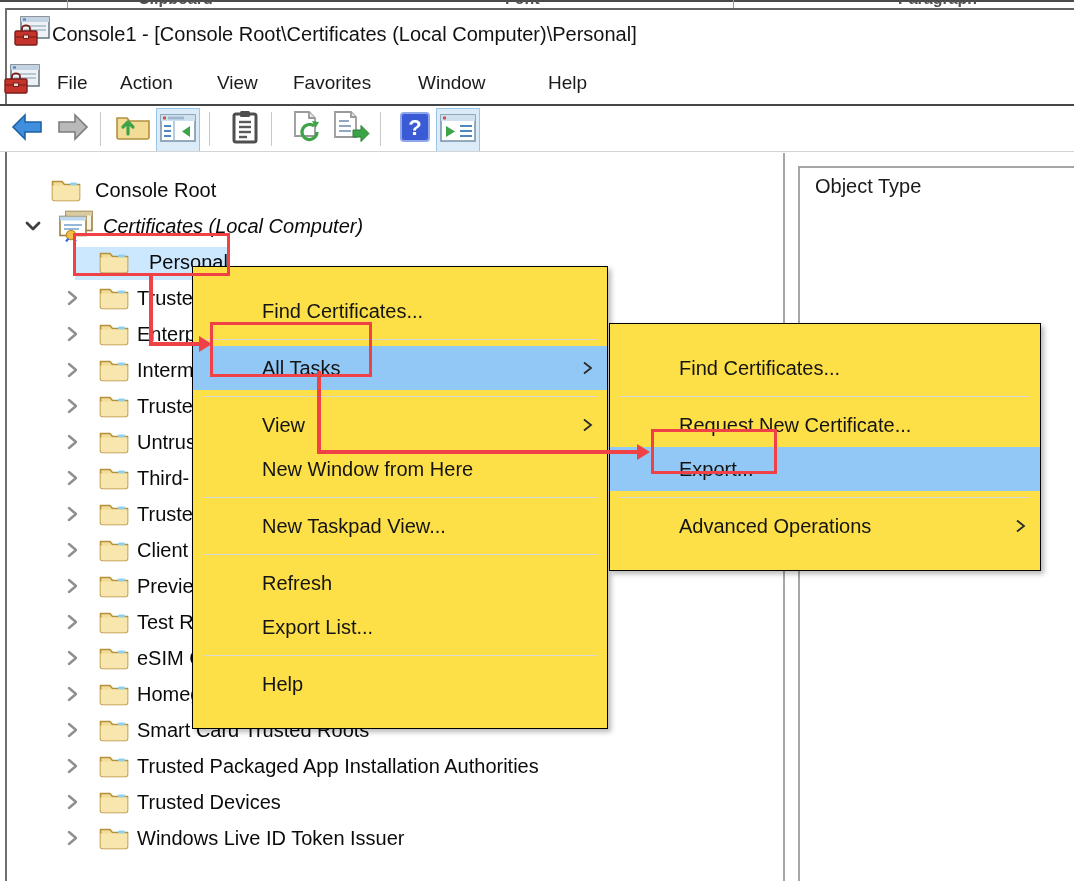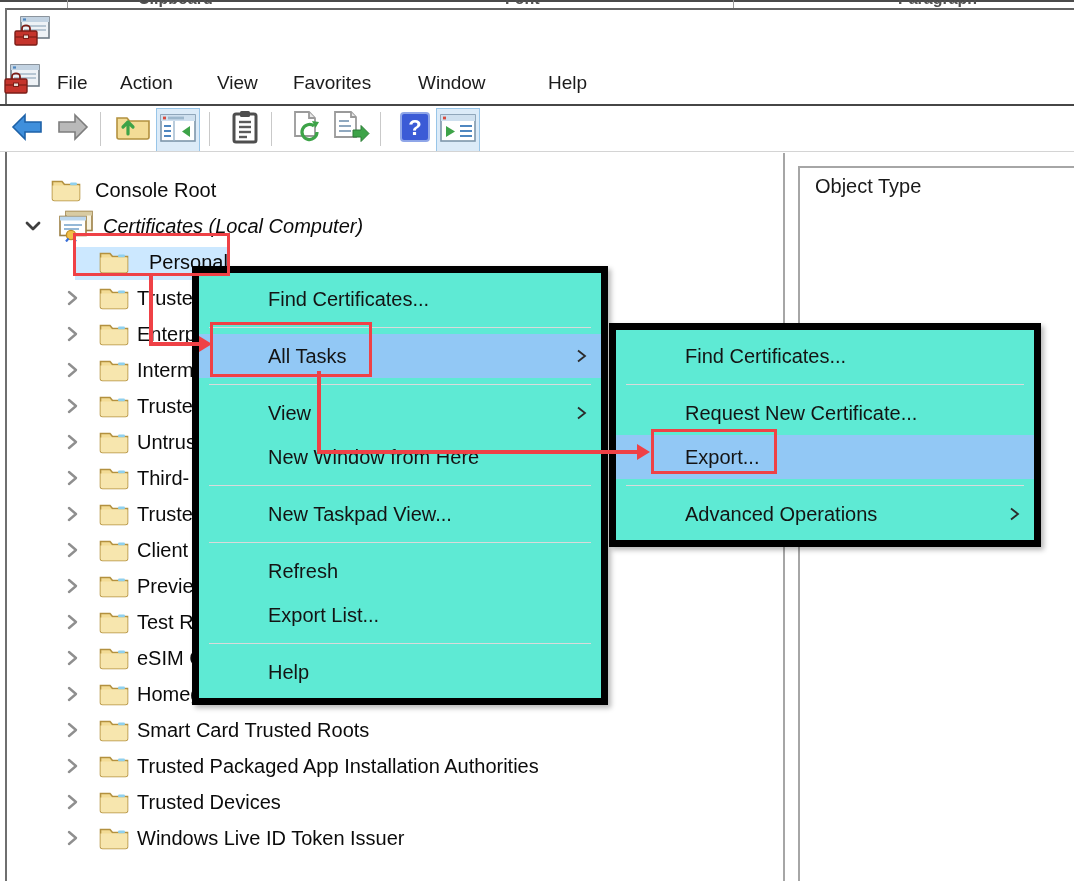--- a/index.html
+++ b/index.html
@@ -39,21 +39,21 @@
   #object-type-header{position:absolute;left:15px;top:7px;font-size:20px;color:#1a1a1a;}
 
   
   #tree{left:7px;top:153px;width:776px;height:728px;z-index:2;}
   .tree-row{position:absolute;left:0;width:776px;height:36px;}
   .tree-sel{position:absolute;top:3px;height:33px;background:#cce8ff;}
   .tree-chev,.tree-ico{position:absolute;top:50%;transform:translateY(-50%);display:flex;}
   .tree-label{position:absolute;top:0;height:36px;line-height:37px;font-size:20px;color:#0b0b0b;white-space:nowrap;}
 
   
-  .menu{position:absolute;background:#5eead4;border:7px solid #000000;box-shadow:3px 3px 5px rgba(0,0,0,.28);padding:4px 0;box-sizing:border-box;}
+  .menu{position:absolute;background:#fde047;border:1px solid #000000;box-shadow:3px 3px 5px rgba(0,0,0,.28);padding:22px 0;box-sizing:border-box;}
   #ctx-menu{left:192px;top:266px;width:416px;z-index:10;}
   #sub-menu{left:609px;top:323px;width:432px;z-index:11;}
   .menu-item{position:relative;height:44px;display:flex;align-items:center;padding-left:69px;font-size:20px;color:#141414;white-space:nowrap;}
   .menu-item.hl{background:#92c8f5;}
   .menu-sep{height:1px;background:#dadada;margin:6px 10px;}
   .mi-chev{position:absolute;right:14px;top:50%;transform:translateY(-50%);display:flex;}
 
   
   .anno{z-index:30;pointer-events:none;}
   .anno-box{position:absolute;border:3px solid #ef4146;background:transparent;}
@@ -81,20 +81,21 @@
         <rect x="7" y="1" width="28" height="21" fill="#eef2f6" stroke="#6f7b86" stroke-width="1.6"></rect>
         <rect x="7" y="1" width="28" height="5" fill="#c3d3e2"></rect>
         <rect x="9" y="2.4" width="3" height="2.2" fill="#4f87c0"></rect>
         <line x1="10" y1="10" x2="32" y2="10" stroke="#9fb3c4" stroke-width="1.4"></line>
         <line x1="10" y1="14" x2="32" y2="14" stroke="#9fb3c4" stroke-width="1.4"></line>
         <path d="M8 15 v-2.5 a4 3.2 0 0 1 8 0 V15" fill="none" stroke="#7c1d17" stroke-width="1.8"></path>
         <rect x="1" y="15" width="22" height="14" rx="1.5" fill="#c5342c" stroke="#7c1d17" stroke-width="1.4"></rect>
         <path d="M1 21 h22" stroke="#7c1d17" stroke-width="1.2"></path>
         <rect x="9.5" y="19" width="5" height="3.5" fill="#e8e0d8" stroke="#7c1d17" stroke-width="1"></rect>
       </svg></span>
+  <div id="window-title" class="abs">Console1 - [Console Root\Certificates (Local Computer)\Personal]</div>
 
   <span id="menubar-icon" class="abs"><svg width="36" height="34" viewBox="0 0 36 34">
         <rect x="7" y="1" width="28" height="21" fill="#eef2f6" stroke="#6f7b86" stroke-width="1.6"></rect>
         <rect x="7" y="1" width="28" height="5" fill="#c3d3e2"></rect>
         <rect x="9" y="2.4" width="3" height="2.2" fill="#4f87c0"></rect>
         <line x1="10" y1="10" x2="32" y2="10" stroke="#9fb3c4" stroke-width="1.4"></line>
         <line x1="10" y1="14" x2="32" y2="14" stroke="#9fb3c4" stroke-width="1.4"></line>
         <path d="M8 15 v-2.5 a4 3.2 0 0 1 8 0 V15" fill="none" stroke="#7c1d17" stroke-width="1.8"></path>
         <rect x="1" y="15" width="22" height="14" rx="1.5" fill="#c5342c" stroke="#7c1d17" stroke-width="1.4"></rect>
         <path d="M1 21 h22" stroke="#7c1d17" stroke-width="1.2"></path>

